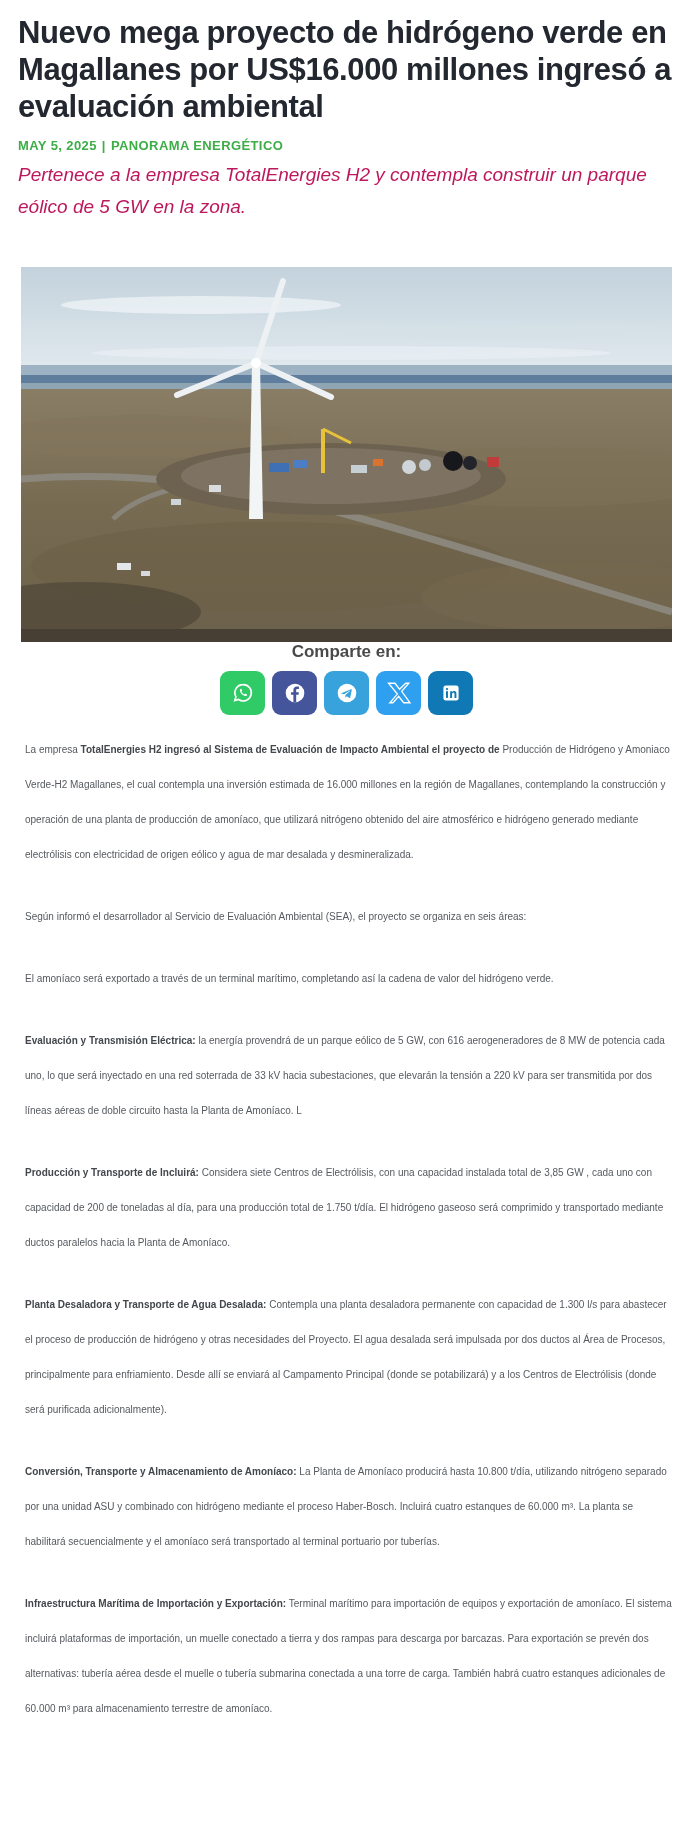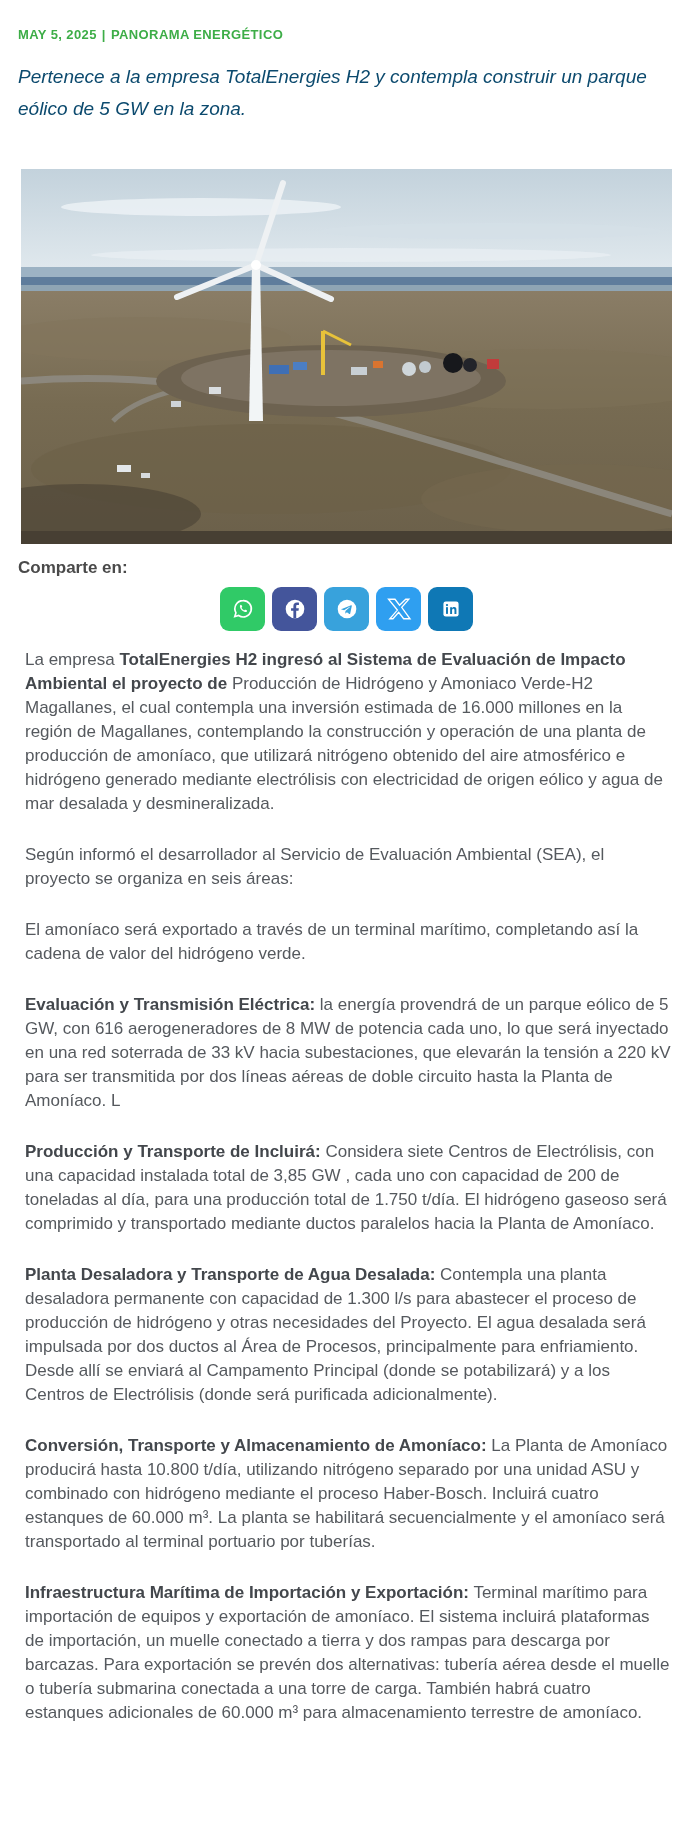--- a/index.html
+++ b/index.html
@@ -16,59 +16,60 @@
     font-size:31px; line-height:37px; font-weight:800;
     color:#23272f; letter-spacing:-0.4px;
   }
   .meta {
     margin-top:13px;
     font-size:13px; font-weight:700; letter-spacing:0.4px;
     color:#3dad47;
   }
   .meta .sep { padding:0 5px; }
   .subtitle {
-    margin-top:19px;
+    margin-top:6px;
     font-style:italic;
     font-size:19px; line-height:32px;
-    color:#0c4a6e;
+    color:#be185d;
   }
 
   .hero {
     margin:44px 3px 0 3px;
     width:651px; height:375px;
     display:block;
   }
 
-  .share { margin-top:14px; }
+  .share { margin-top:0; text-align:center; }
   .share-label {
     font-size:17px; font-weight:700; color:#4a4a4a;
   }
   .share-row {
     margin-top:9px;
     display:flex; justify-content:center; gap:7px;
   }
   .share-btn {
     width:45px; height:44px; border:none; border-radius:9px;
     display:flex; align-items:center; justify-content:center;
     cursor:pointer; background:var(--c,#888);
   }
   .share-btn svg { width:26px; height:26px; display:block; }
 
   .article-body { padding:17px 20px 0 25px; }
   .article-body p {
-    font-size:17px; line-height:24px; color:#55595e;
+    font-size:10px; line-height:35px; color:#55595e;
     margin-bottom:27px;
   }
   .article-body p:last-child { margin-bottom:0; }
   .article-body .b { font-weight:700; color:#43474c; }
 </style>
 </head>
 <body>
 
 <div class="container">
+  <h1 class="headline">Nuevo mega proyecto de hidrógeno verde en Magallanes por US$16.000 millones ingresó a evaluación ambiental</h1>
 
   <div class="meta" style="color: rgb(61, 173, 71);">
     <span>MAY 5, 2025</span><span class="sep">|</span><span>PANORAMA ENERGÉTICO</span>
   </div>
 
   <p class="subtitle">Pertenece a la empresa TotalEnergies H2 y contempla construir un parque eólico de 5 GW en la zona.</p>
 
   <svg class="hero" viewBox="0 0 651 375" preserveAspectRatio="none" aria-hidden="true">
     <defs>
       <linearGradient id="sky" x1="0" y1="0" x2="0" y2="1">

